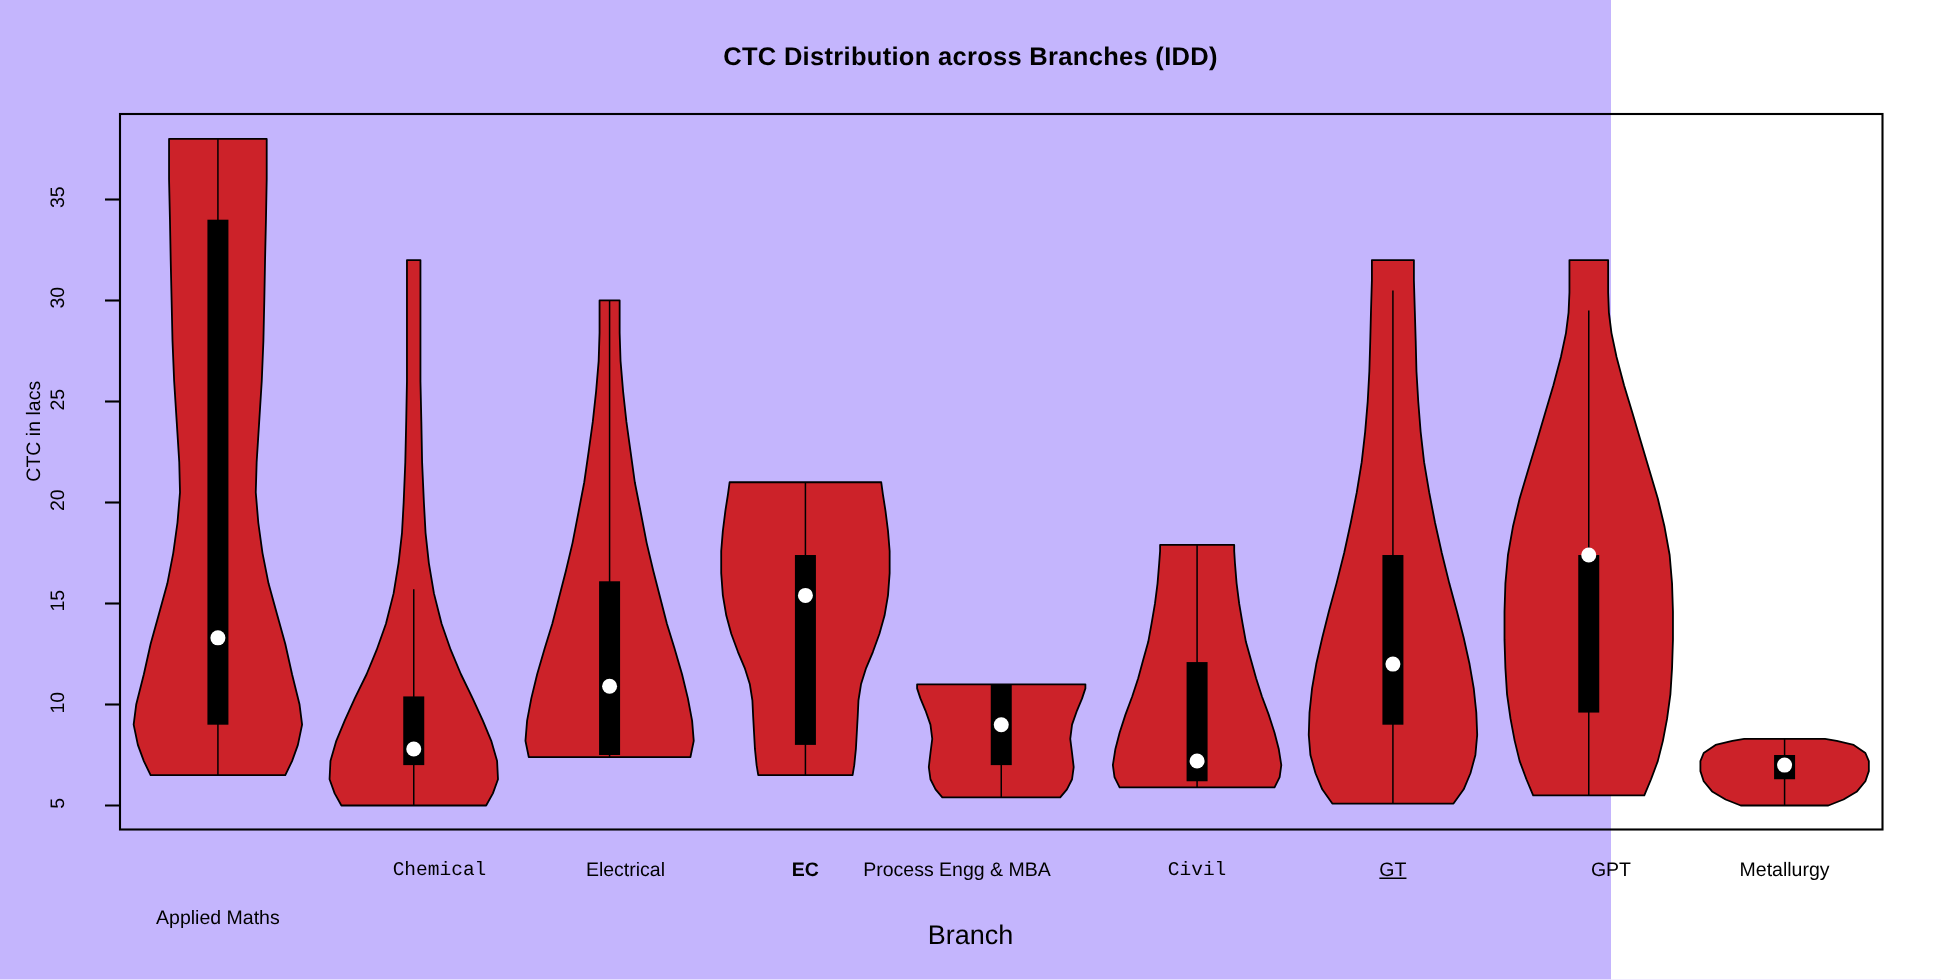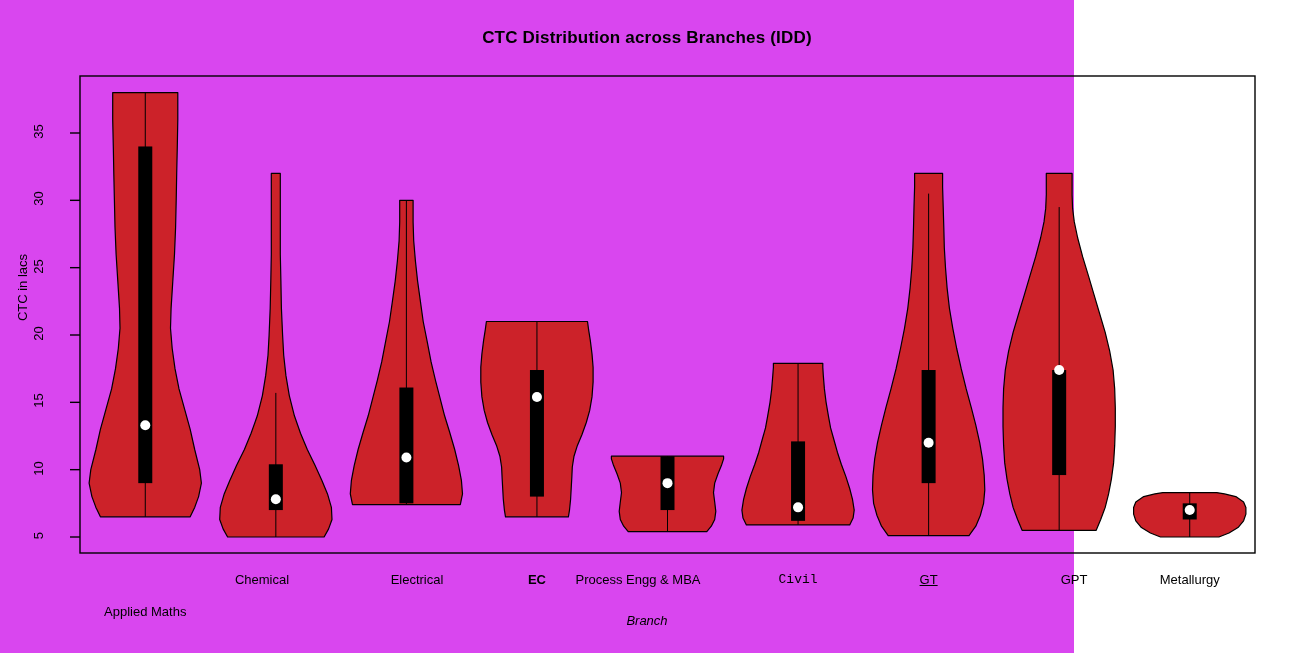--- a/index.html
+++ b/index.html
@@ -10,21 +10,21 @@
   body {
     font-family: "Liberation Sans", sans-serif;
     width: 1294px;
     height: 653px;
     overflow: hidden;
   }
   #figure {
     position: relative;
     width: 1074px;
     height: 653px;
-    background: #d946ef;
+    background: #c4b5fd;
   }
   #chart-title {
     position: absolute;
     left: 0;
     top: 28px;
     width: 1294px;
     text-align: center;
     font-size: 17px;
     font-weight: bold;
     color: #000000;
@@ -40,23 +40,22 @@
     color: #000000;
     transform: rotate(-90deg);
     transform-origin: center center;
   }
   #xlabel {
     position: absolute;
     left: 0;
     top: 613px;
     width: 1294px;
     text-align: center;
-    font-size: 13px;
+    font-size: 18px;
     color: #000000;
-    font-style: italic;
   }
   #plot-svg {
     position: absolute;
     left: 0;
     top: 0;
   }
   .ytick-label {
     position: absolute;
     font-size: 13px;
     color: #000000;
@@ -156,21 +155,21 @@
       <div class="ytick-label" style="left: 18px; top: 528px;">5</div>
       <div class="ytick-label" style="left: 18px; top: 460.667px;">10</div>
       <div class="ytick-label" style="left: 18px; top: 393.333px;">15</div>
       <div class="ytick-label" style="left: 18px; top: 326px;">20</div>
       <div class="ytick-label" style="left: 18px; top: 258.667px;">25</div>
       <div class="ytick-label" style="left: 18px; top: 191.333px;">30</div>
       <div class="ytick-label" style="left: 18px; top: 124px;">35</div>
     </div>
   <div id="xtick-labels">
       <div class="xtick-label" style="width: 220px; left: 35.2778px; margin-top: 32px;">Applied Maths</div>
-      <div class="xtick-label" style="width: 220px; left: 152px;">Chemical</div>
+      <div class="xtick-label" style="width: 220px; left: 183px; font-family: Liberation Mono, monospace;">Chemical</div>
       <div class="xtick-label" style="width: 220px; left: 307px;">Electrical</div>
       <div class="xtick-label" style="width: 220px; left: 426.944px; font-weight: bold;">EC</div>
       <div class="xtick-label" style="width: 220px; left: 528px;">Process Engg &amp; MBA</div>
       <div class="xtick-label" style="width: 220px; left: 688.056px; font-family: Liberation Mono, monospace;">Civil</div>
       <div class="xtick-label" style="width: 220px; left: 818.611px; text-decoration: underline;">GT</div>
       <div class="xtick-label" style="width: 220px; left: 964px;">GPT</div>
       <div class="xtick-label" style="width: 220px; left: 1079.72px;">Metallurgy</div>
     </div>
 
 </div>

